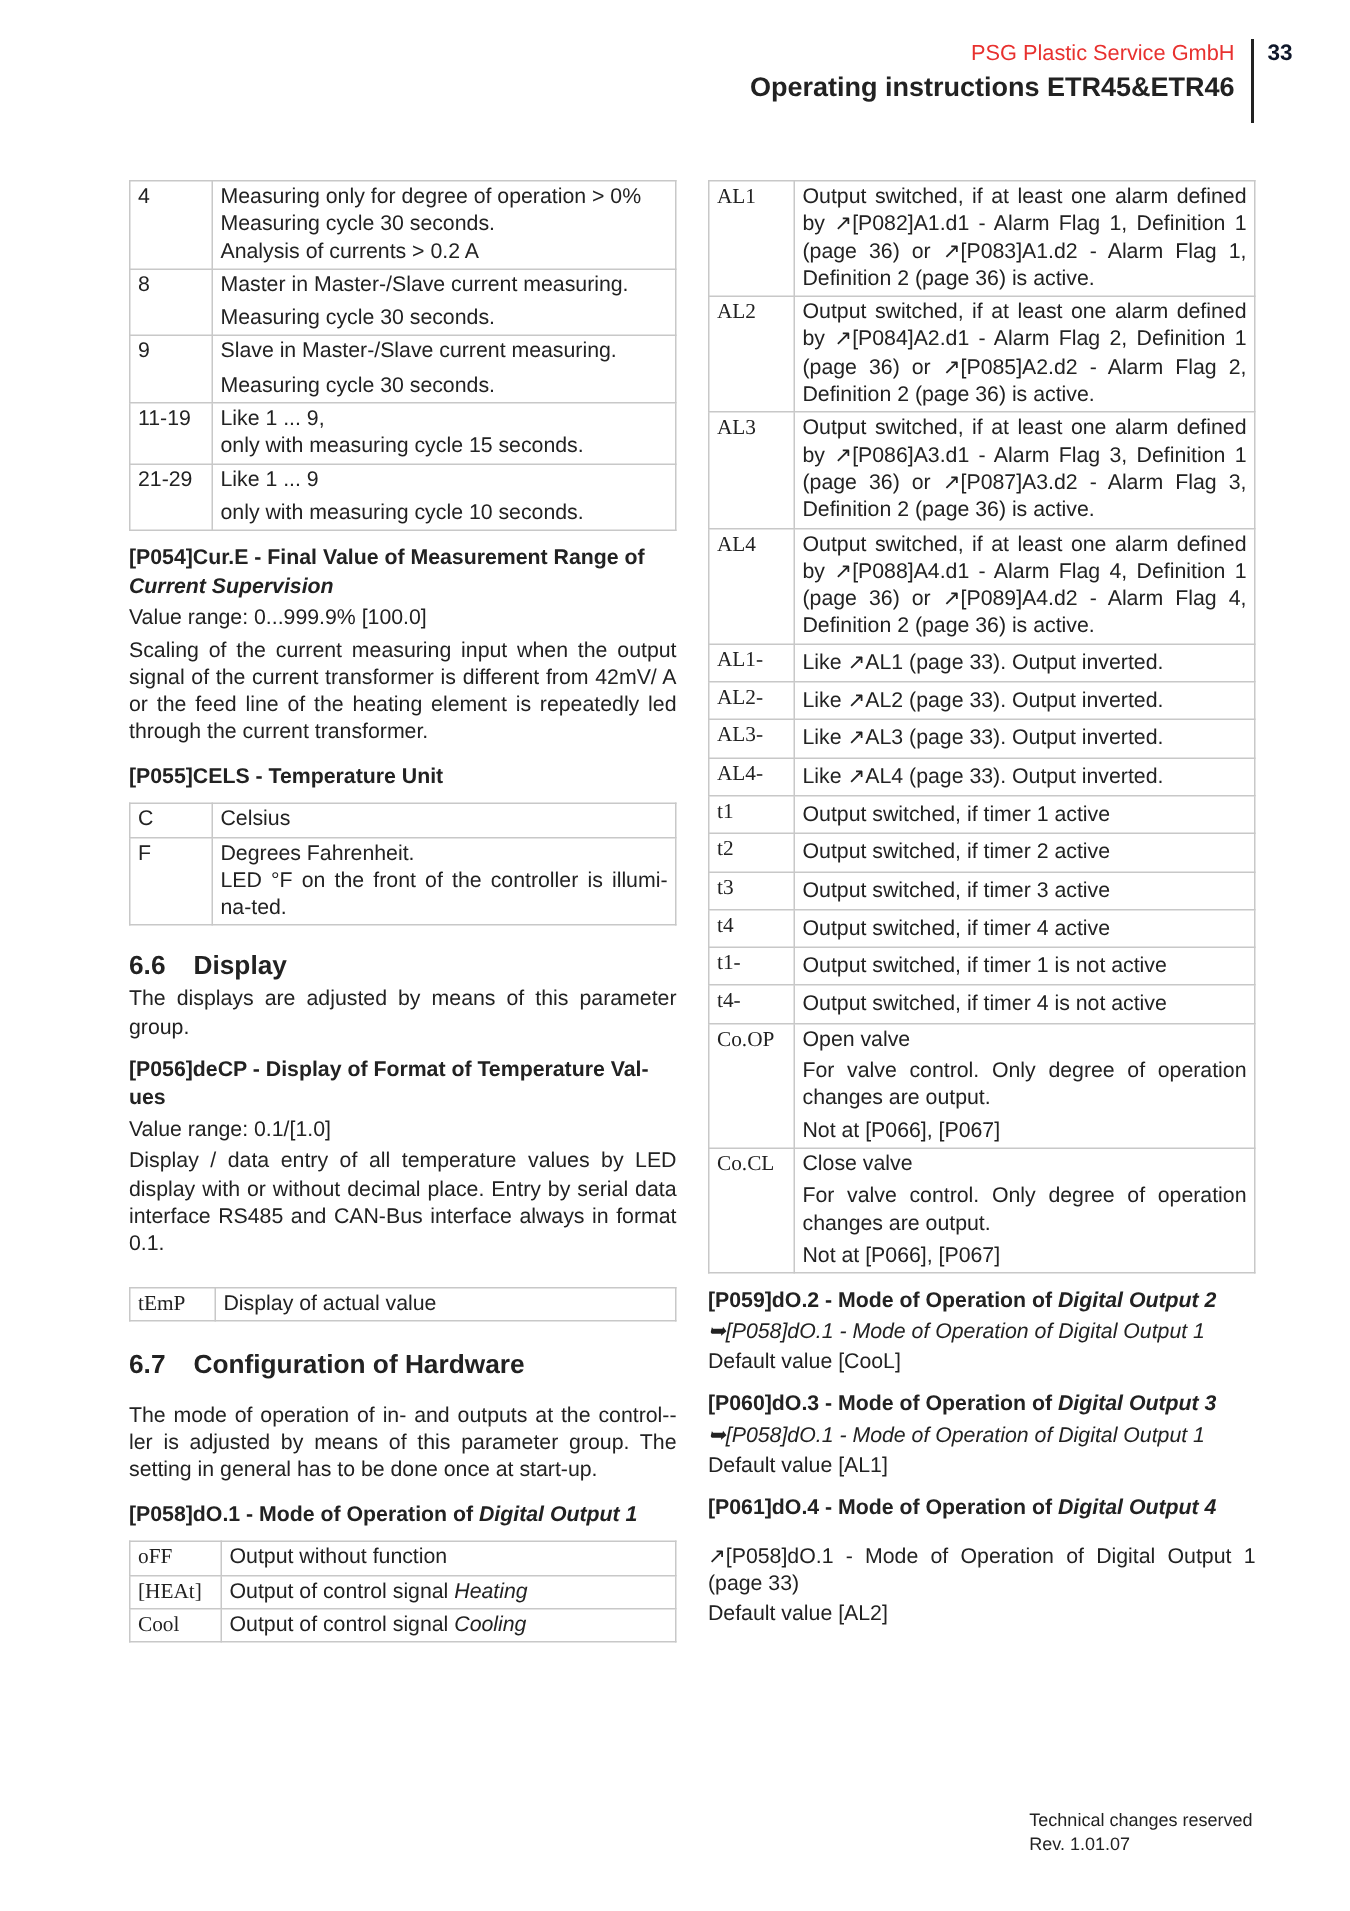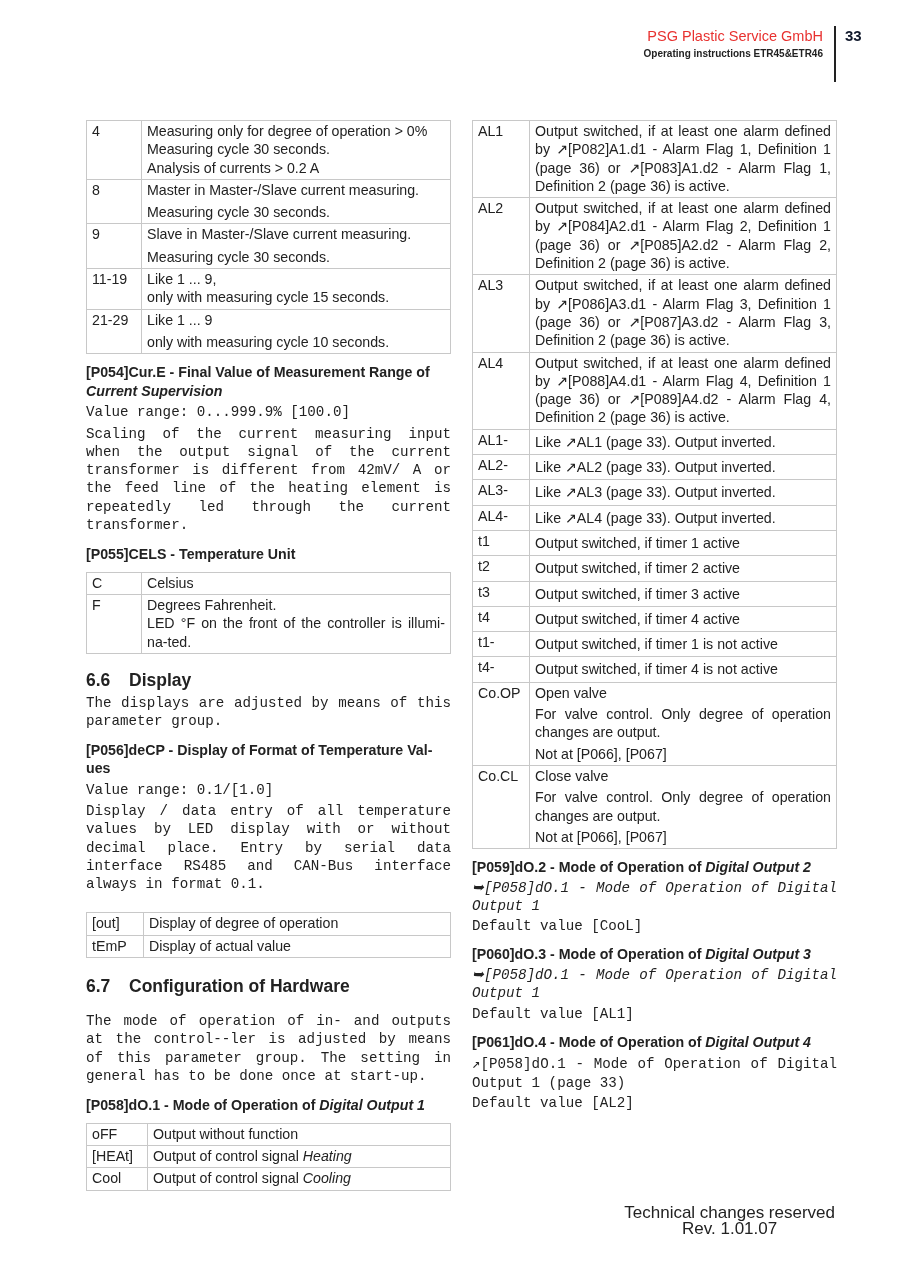--- a/index.html
+++ b/index.html
@@ -2,44 +2,44 @@
 <html><head>
 <meta charset="utf-8">
 <style>
   html, body { margin: 0; padding: 0; }
   body {
     width: 900px; height: 1274px; background: #ffffff; position: relative;
     font-family: "Liberation Sans", sans-serif; color: #222; font-size: 14.2px;
   }
   .header { position: absolute; top: 26px; right: 0; width: 900px; }
   .company { position: absolute; right: 77px; top: 2px; color: #e8312f; font-size: 14.5px; }
-  .doc-title { position: absolute; right: 77px; top: 22px; font-weight: bold; font-size: 10px; color: #222; }
+  .doc-title { position: absolute; right: 77px; top: 22px; font-weight: bold; font-size: 18px; color: #222; }
   .hdr-rule { position: absolute; left: 834px; top: 0; width: 2px; height: 56px; background: #222; }
   .page-num { position: absolute; left: 845px; top: 1px; font-weight: bold; font-size: 15px; color: #0f172a; }
 
   .col { position: absolute; top: 120px; width: 365px; }
   .col-left { left: 86px; }
   .col-right { left: 472px; }
 
   table { border-collapse: collapse; width: 365px; }
   td { border: 1px solid #c8c8c8; vertical-align: top; padding: 1px 5px 2px 5px; line-height: 18.3px; }
   td.k { width: 38px; }
-  .tbl-wide td.k { width: 46px; }
+  .tbl-wide td.k { width: 46px; font-family: Liberation Serif, serif; }
   .tbl-mid td.k { width: 44px; }
   td.v { text-align: justify; }
   .gap { display: block; margin-top: 4px; }
 
   .ph { font-weight: bold; margin: 0; line-height: 18.5px; }
   .ph i { font-style: italic; }
-  p { margin: 0; line-height: 18.3px; text-align: justify; font-family: Liberation Mono, monospace; }
+  p { margin: 0; line-height: 18.3px; text-align: justify; }
   .h2 { font-weight: bold; font-size: 17.5px; margin: 0; line-height: 22px; }
   .h2 .num { display: inline-block; width: 43px; }
   .ref-i { font-style: italic; }
 
-  .footer { position: absolute; right: 65px; top: 1205px; text-align: center; font-size: 17px; line-height: 16px; color: #222; }
+  .footer { position: absolute; right: 65px; top: 1205px; text-align: left; font-size: 12px; line-height: 16px; color: #222; }
 </style>
 </head>
 <body>
 
 <div class="header">
   <div class="company">PSG Plastic Service GmbH</div>
   <div class="doc-title">Operating instructions ETR45&amp;ETR46</div>
   <div class="hdr-rule"></div>
   <div class="page-num">33</div>
 </div>
@@ -117,24 +117,20 @@
 
   <div style="height:10px"></div>
   <div class="ph">[P056]deCP - Display of Format of Temperature Val-ues</div>
   <p style="margin-top:3px">Value range: 0.1/[1.0]</p>
   <p style="margin-top:3px">Display / data entry of all temperature values by LED display with or without decimal place. Entry by serial data interface RS485 and CAN-Bus interface always in format 0.1.</p>
 
   <div style="height:11px"></div>
   <div style="height:8px"></div>
   <table class="tbl-wide">
     <tbody>
-        <tr>
-      <td class="k">[out]</td>
-      <td class="v">Display of degree of operation</td>
-    </tr>
     <tr>
       <td class="k">tEmP</td>
       <td class="v">Display of actual value</td>
     </tr>
   </tbody>
     </table>
 
   <div style="height:17px"></div>
   <div class="h2"><span class="num">6.7</span><span>Configuration of Hardware</span></div>
   <p style="margin-top:15px">The mode of operation of in- and outputs at the control--ler is adjusted by means of this parameter group. The setting in general has to be done once at start-up.</p>
@@ -243,20 +239,20 @@
   <p class="ref-i" style="margin-top:2px">➥[P058]dO.1 - Mode of Operation of Digital Output 1</p>
   <p style="margin-top:2px">Default value [CooL]</p>
 
   <div style="height:10px"></div>
   <div class="ph"><span>[P060]dO.3 - Mode of Operation of </span><i>Digital Output 3</i></div>
   <p class="ref-i" style="margin-top:2px">➥[P058]dO.1 - Mode of Operation of Digital Output 1</p>
   <p style="margin-top:2px">Default value [AL1]</p>
 
   <div style="height:10px"></div>
   <div class="ph"><span>[P061]dO.4 - Mode of Operation of </span><i>Digital Output 4</i></div>
-  <p style="margin-top:4px">↗[P058]dO.1 - Mode of Operation of Digital Output 1 (page 33)</p>
+  <p style="margin-top:14px">↗[P058]dO.1 - Mode of Operation of Digital Output 1 (page 33)</p>
   <p style="margin-top:2px">Default value [AL2]</p>
 </div>
 
 <div class="footer">
   <div>Technical changes reserved</div>
   <div>Rev. 1.01.07</div>
 </div>
 
 </body></html>

